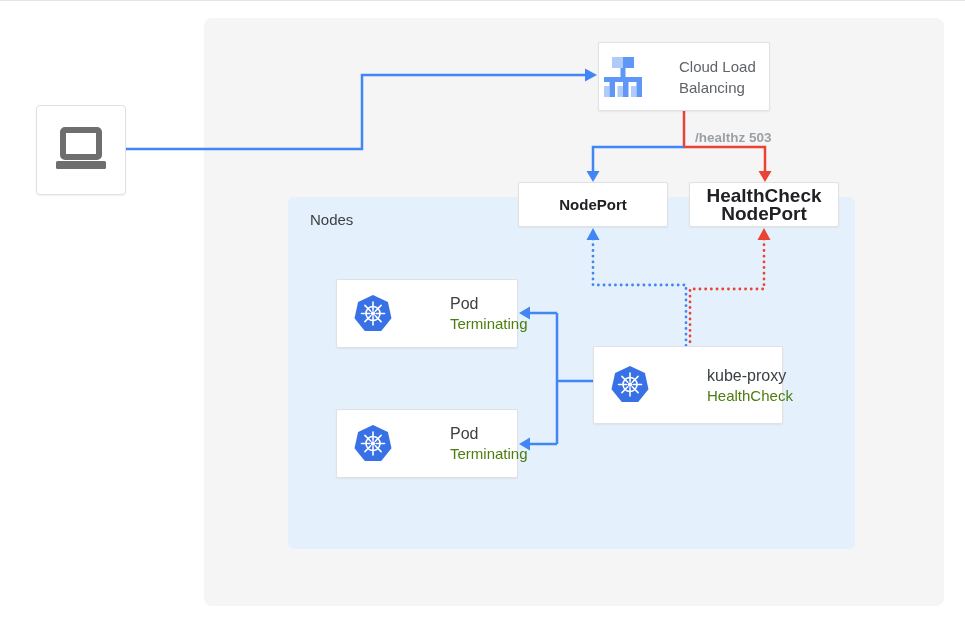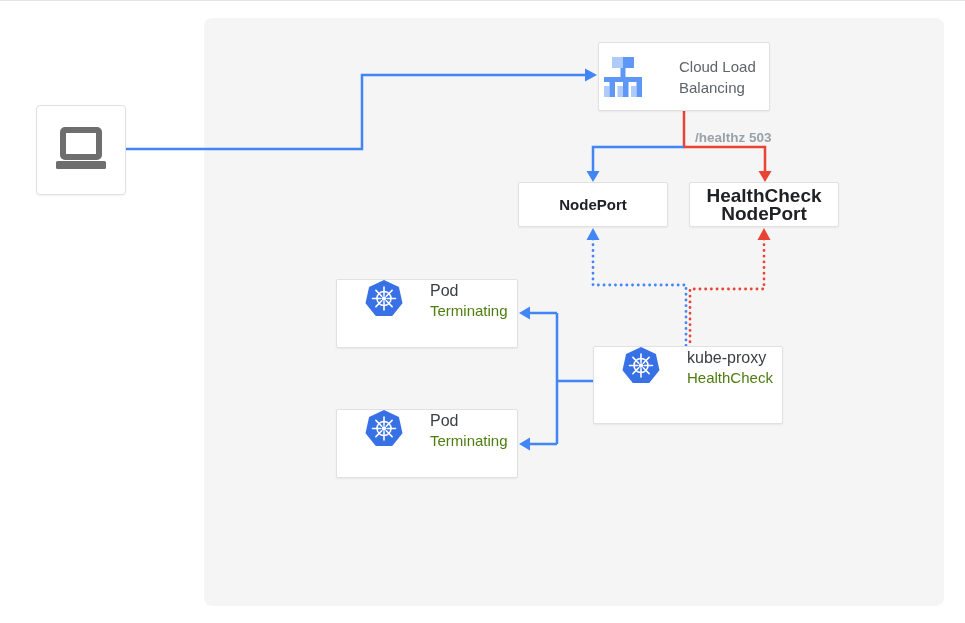--- a/index.html
+++ b/index.html
@@ -97,40 +97,44 @@
     align-items: center; justify-content: center;
     border-radius: 2px;
     font-weight: 700;
     color: #202124;
   }
   .nodeport-card { left: 518px; top: 181px; width: 150px; height: 45px; font-size: 15px; }
   .healthcheck-card { left: 689px; top: 181px; width: 150px; height: 45px; font-size: 19px; line-height: 18px; }
 
   .entity-card {
     border-radius: 2px;
-    display: flex; align-items: flex-start;
-    padding-left: 28px;
+    display: flex; align-items: center;
+    padding-left: 17px;
+    gap: 31px;
   }
   .pod-card-1 { left: 336px; top: 278px; width: 182px; height: 69px; }
   .pod-card-2 { left: 336px; top: 408px; width: 182px; height: 69px; }
   .kubeproxy-card { left: 593px; top: 345px; width: 190px; height: 78px; }
 
   .entity-text { margin-left: 27px; }
   .entity-title { font-size: 16px; color: #3c4043; line-height: 21px; }
   .entity-subtitle { font-size: 15px; color: #4d7c0f; line-height: 20px; }
 
   .k8s-icon { width: 38px; height: 38px; flex: 0 0 auto; }
 </style>
 </head>
 <body>
 
 <div class="stage">
 
   <div class="canvas-bg"></div>
 
+  <div class="nodes-box">
+    <div class="nodes-label">Nodes</div>
+  </div>
 
   <svg class="wires" viewBox="0 0 965 623">
 
     <path class="stroke-blue" d="M 126 148 L 362 148 L 362 74 L 586 74"></path>
     <polygon class="fill-blue" points="585,67.5 585,80.5 597,74"></polygon>
 
     <path class="stroke-red" d="M 684 110 L 684 146 L 765 146 L 765 171"></path>
     <polygon class="fill-red" points="758.5,170 771.5,170 765,181"></polygon>
 
     <path class="stroke-blue" d="M 684 146 L 593 146 L 593 171"></path>

